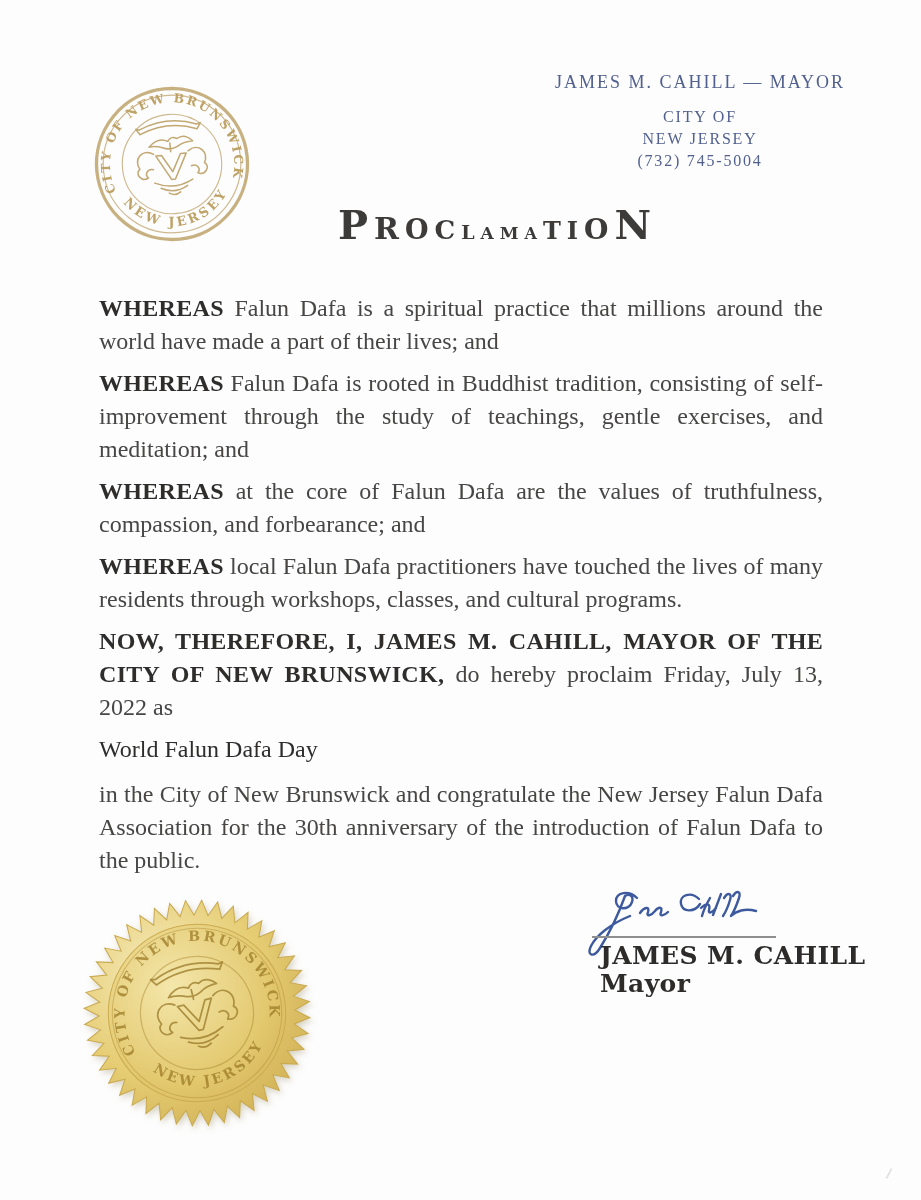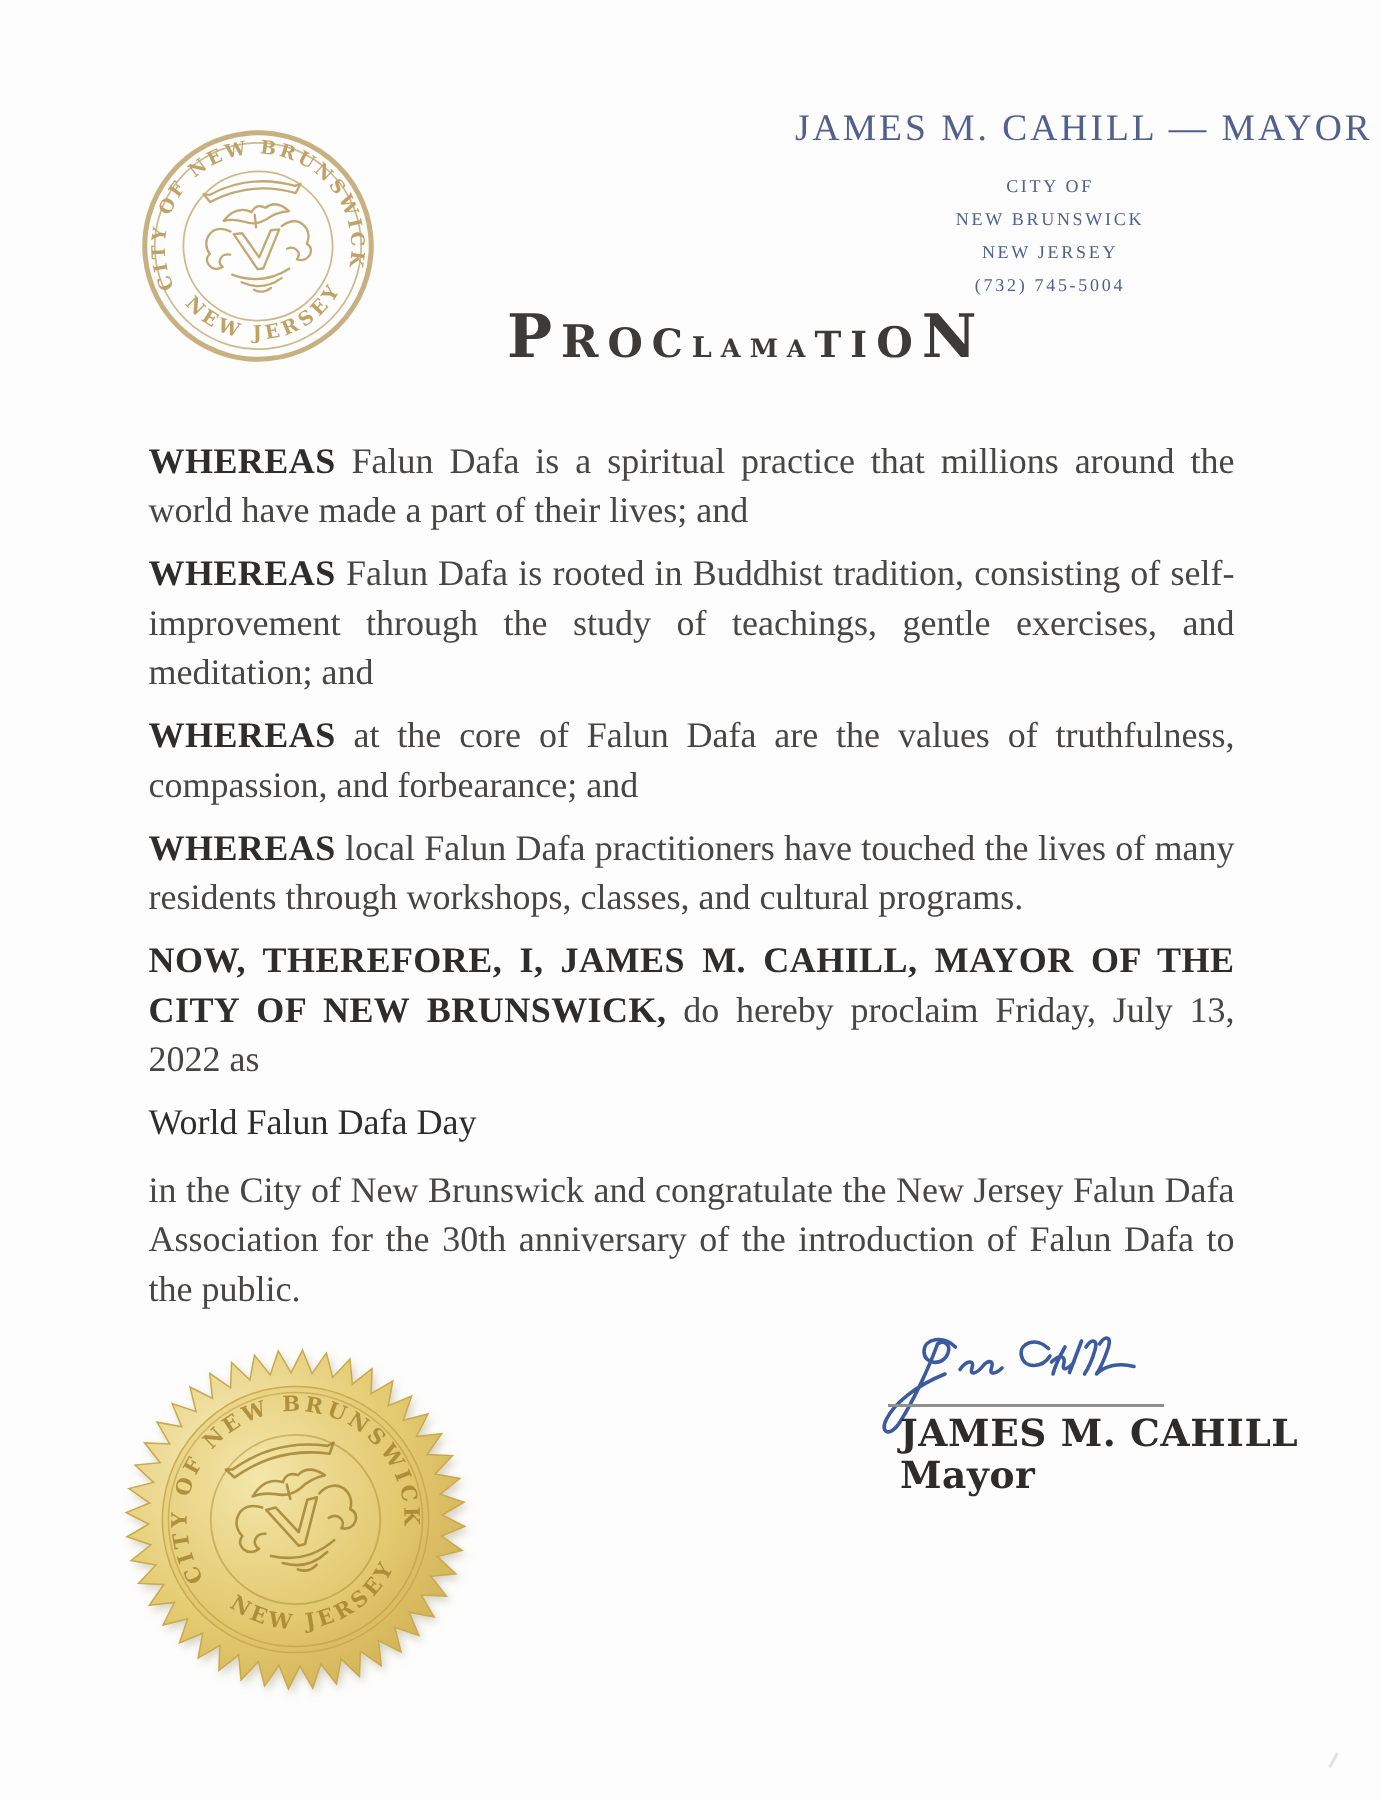--- a/index.html
+++ b/index.html
@@ -1,22 +1,22 @@
 <!DOCTYPE html>
 <html><head>
 <meta charset="utf-8">
 <style>
   html,body{margin:0;padding:0;}
   body{width:921px;height:1200px;background:#ffffff;font-family:"Liberation Serif",serif;overflow:hidden;}
   .page{position:absolute;left:0;top:0;width:921px;height:1200px;background:#fdfdfd;}
 
   
   .letterhead{position:absolute;left:530px;top:72px;width:340px;text-align:center;color:#51608f;}
-  .mayor-name{font-size:25px;letter-spacing:2px;margin-bottom:13px;white-space:nowrap;}
-  .lh-sub{font-size:12px;letter-spacing:1.8px;line-height:22px;}
+  .mayor-name{font-size:18px;letter-spacing:2px;margin-bottom:13px;white-space:nowrap;}
+  .lh-sub{font-size:16px;letter-spacing:1.8px;line-height:22px;}
 
   
   .doc-title{position:absolute;left:0;top:205px;width:921px;text-align:center;color:#3d3b39;
              font-family:"DejaVu Serif",serif;font-weight:bold;padding-left:34px;}
   .doc-title span{display:inline-block;vertical-align:baseline;margin:0 3px;line-height:1;}
 
   
   .doc-body{position:absolute;left:99px;top:292px;width:724px;color:#474645;
             font-size:24px;line-height:33px;text-align:justify;}
   .doc-body p{margin:0 0 9px 0;}
@@ -66,21 +66,20 @@
       <circle r="52" stroke="#c2a873" stroke-width="1.2" fill="none" opacity=".8"></circle>
       <text class="ring-text"><textPath href="#arcTopA" startOffset="50%" text-anchor="middle">CITY OF NEW BRUNSWICK</textPath></text>
       <text class="ring-text-sm"><textPath href="#arcBotA" startOffset="50%" text-anchor="middle">NEW JERSEY</textPath></text>
       <use href="#crest" style="color:#c2a873"></use>
     </g>
   </svg>
 
   <div class="letterhead">
     <div class="mayor-name">JAMES M. CAHILL — MAYOR</div>
     <div class="lh-sub">CITY OF</div>
-    <div class="lh-sub">NEW BRUNSWICK</div>
     <div class="lh-sub">NEW JERSEY</div>
     <div class="lh-sub">(732) 745-5004</div>
   </div>
 
   <div class="doc-title"><span style="font-size: 40px;">P</span><span style="font-size: 30px;">R</span><span style="font-size: 27px;">O</span><span style="font-size: 26px;">C</span><span style="font-size: 19px;">L</span><span style="font-size: 17px;">A</span><span style="font-size: 17px;">M</span><span style="font-size: 16px;">A</span><span style="font-size: 24px;">T</span><span style="font-size: 24px;">I</span><span style="font-size: 28px;">O</span><span style="font-size: 40px;">N</span></div>
 
   <div class="doc-body">
     <p><b>WHEREAS</b><span> Falun Dafa is a spiritual practice that millions around the world have made a part of their lives; and</span></p>
     <p><b>WHEREAS</b><span> Falun Dafa is rooted in Buddhist tradition, consisting of self-improvement through the study of teachings, gentle exercises, and meditation; and</span></p>
     <p><b>WHEREAS</b><span> at the core of Falun Dafa are the values of truthfulness, compassion, and forbearance; and</span></p>

